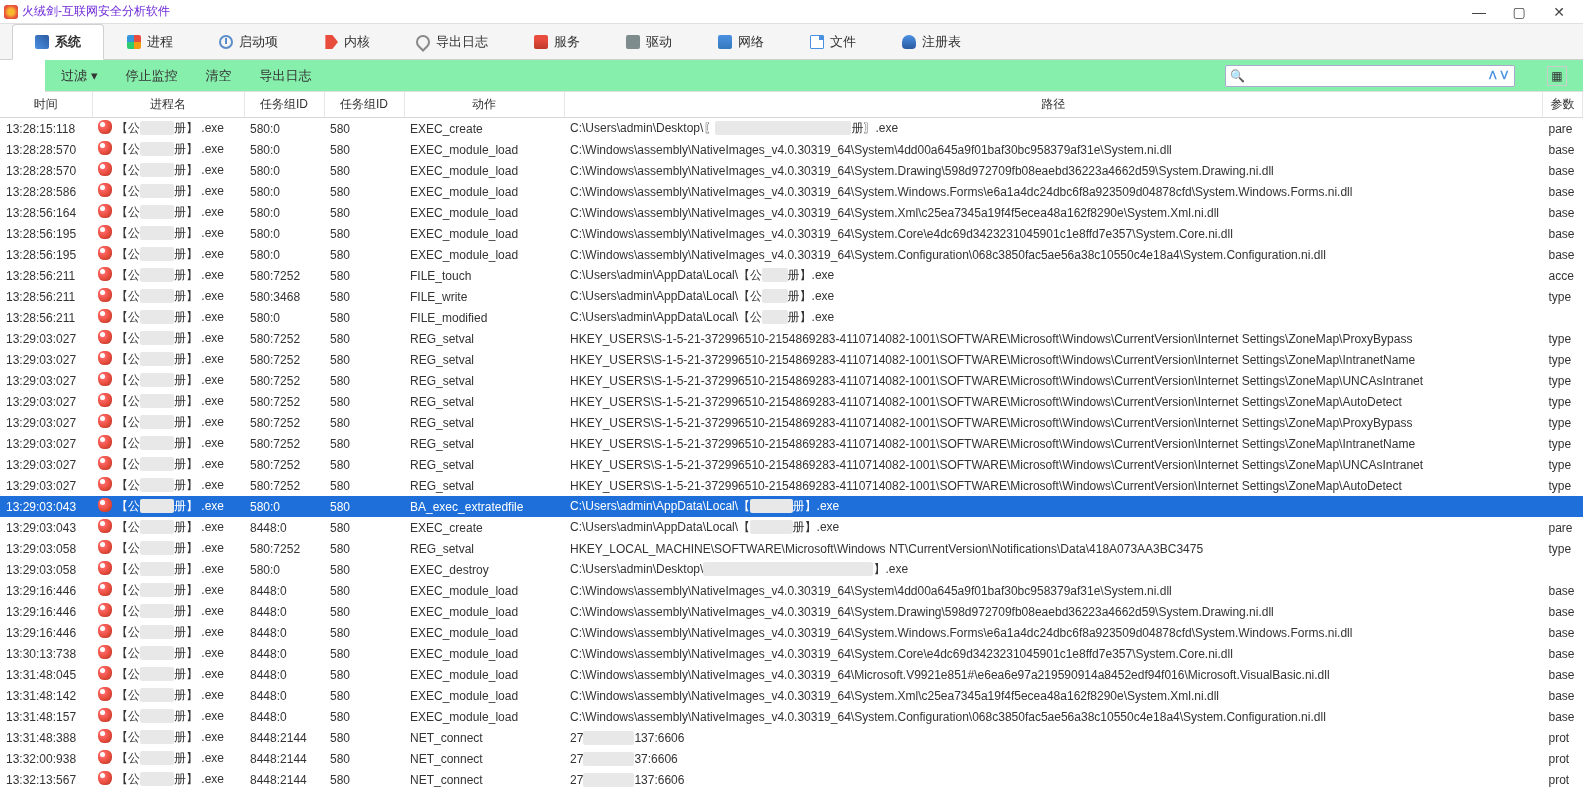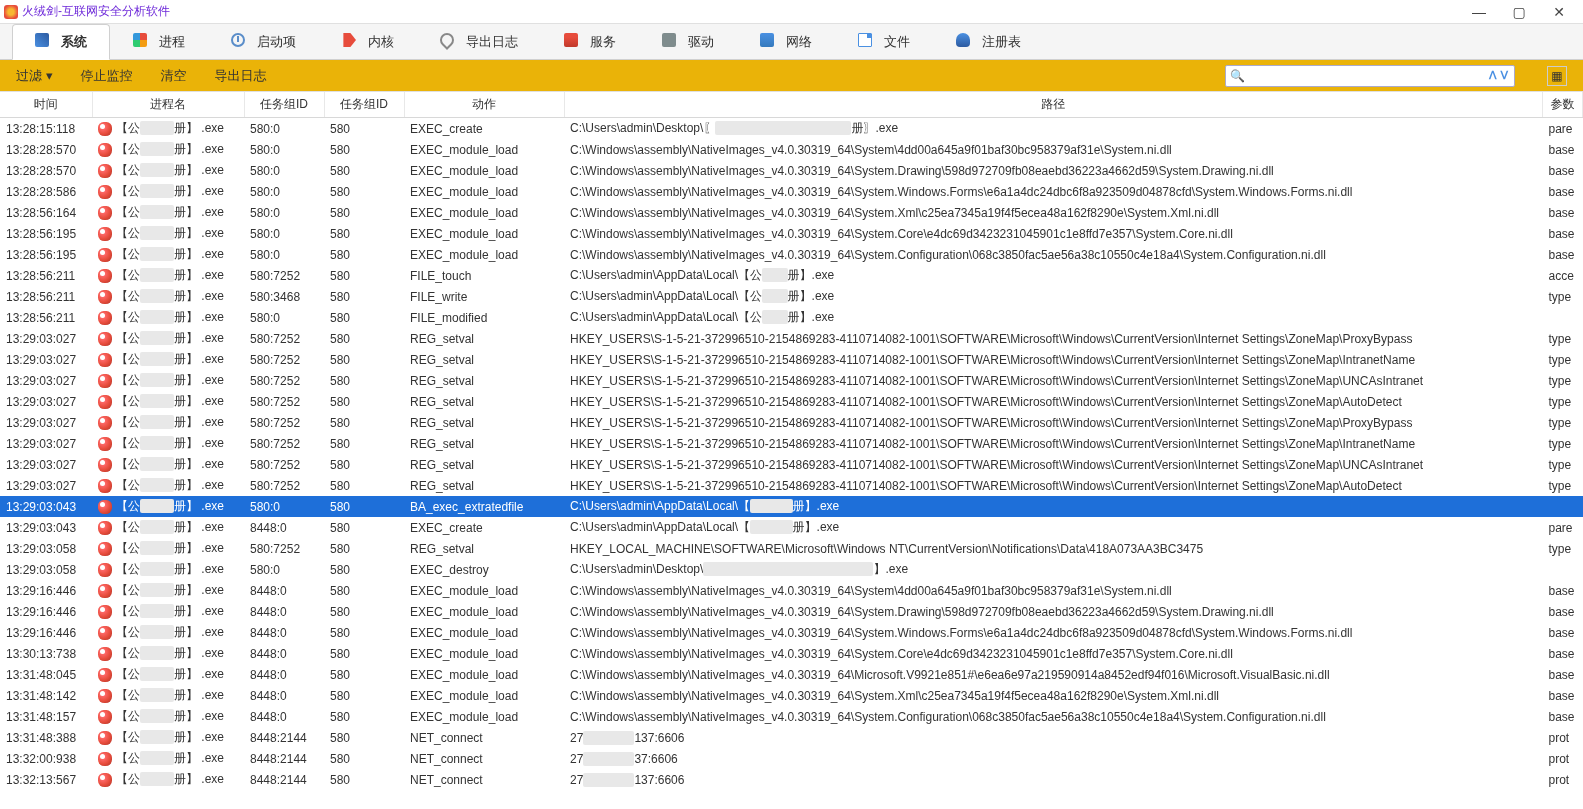--- a/index.html
+++ b/index.html
@@ -5,52 +5,52 @@
 * { margin: 0; padding: 0; box-sizing: border-box; }
 body { font-family: "Microsoft YaHei", "Segoe UI", Arial, sans-serif; font-size: 12px; background: #fff; color: #333; overflow: hidden; }
 
 .titlebar { height: 24px; background: #fff; display: flex; align-items: center; padding: 0 4px; border-bottom: 1px solid #e0e0e0; }
 .titlebar-icon { width: 14px; height: 14px; background: radial-gradient(circle, #f7b731 30%, #e74c3c 70%); border-radius: 3px; margin-right: 4px; }
 .titlebar-title { flex: 1; font-size: 12px; color: #6d28d9; }
 .titlebar-controls { display: flex; gap: 0; }
 .titlebar-btn { width: 40px; height: 22px; display: flex; align-items: center; justify-content: center; cursor: pointer; color: #444; font-size: 14px; }
 
 .tabbar { height: 36px; background: #f5f5f5; display: flex; align-items: flex-end; padding: 0 12px; border-bottom: 1px solid #d0d0d0; }
-.tab { display: flex; gap: 12px; padding: 8px 22px; cursor: pointer; color: #333; font-size: 13px; border: 1px solid transparent; border-bottom: none; }
+.tab { display: flex; align-items: center; gap: 6px; padding: 8px 22px; cursor: pointer; color: #333; font-size: 13px; border: 1px solid transparent; border-bottom: none; }
 .tab.active { background: #fff; border: 1px solid #d0d0d0; border-bottom: 1px solid #fff; border-radius: 4px 4px 0 0; margin-bottom: -1px; font-weight: bold; }
 .tab-icon { width: 14px; height: 14px; display: inline-block; }
 
 .ic-sys { background: linear-gradient(45deg, #4a90e2, #2c5aa0); border-radius: 2px; }
 .ic-proc { background: conic-gradient(#e74c3c 0 90deg, #f39c12 90deg 180deg, #2ecc71 180deg 270deg, #3498db 270deg 360deg); border-radius: 2px;}
 .ic-startup { border: 2px solid #5a8dc9; border-radius: 50%; position: relative; }
 .ic-startup::after { content:''; position:absolute; top:1px; left:4px; width:2px; height:6px; background:#5a8dc9; }
 .ic-kernel { background: #e74c3c; clip-path: polygon(10% 0, 60% 0, 100% 50%, 60% 100%, 10% 100%); }
 .ic-hook { border: 2px solid #888; border-radius: 50% 50% 50% 0; transform: rotate(-45deg); }
 .ic-service { background: linear-gradient(#e74c3c 30%, #c0392b); border-radius: 2px; }
 .ic-driver { background: #7f8c8d; border-radius: 2px; }
 .ic-net { background: linear-gradient(#4a90e2, #357abd); border-radius: 2px; }
 .ic-file { background: #fff; border: 1px solid #4a90e2; border-radius: 1px; position:relative; }
 .ic-file::after { content:''; position:absolute; top:0; right:0; width:4px; height:4px; background:#4a90e2; }
 .ic-reg { background: linear-gradient(#4a90e2, #2c5aa0); border-radius: 50% 50% 4px 4px; }
 
-.toolbar { height: 32px; background: #eab308; display: flex; align-items: center; padding: 0 16px; border-bottom: 1px solid #e0e0e0; gap: 28px; }
+.toolbar { height: 32px; background: #86efac; display: flex; align-items: center; padding: 0 16px; border-bottom: 1px solid #e0e0e0; gap: 28px; margin-left: 45px; }
 .tool-btn { cursor: pointer; color: #333; font-size: 13px; display:flex; align-items:center; gap:4px; }
 .tool-spacer { flex: 1; }
 .search-box { display: flex; align-items: center; border: 1px solid #aac; border-radius: 2px; height: 22px; width: 290px; padding: 0 4px; background:#fff; }
 .search-icon { color: #4a90e2; font-size: 12px; margin-right: 4px; }
 .search-input { flex: 1; border: none; outline: none; font-size: 12px; }
 .search-ctrl { color: #4a90e2; cursor: pointer; padding: 0 2px; font-size: 11px; font-weight:bold; }
 .grid-btn { width: 20px; height: 20px; border: 1px solid #ccc; display:flex; align-items:center; justify-content:center; cursor:pointer; margin-left:4px; }
 
 .table-wrap { height: calc(100vh - 92px); overflow: auto; }
 table { width: 100%; border-collapse: collapse; table-layout: fixed; }
 th { text-align: center; font-weight: normal; padding: 4px 6px; border-right: 1px solid #e8e8e8; border-bottom: 1px solid #d8d8d8; background: #fff; font-size: 12px; color:#333; position: sticky; top: 0; white-space: nowrap; overflow: hidden; }
 td { padding: 2px 6px; white-space: nowrap; overflow: hidden; font-size: 12px; color:#333; height: 21px; }
 tr.sel td { background: #1e6fd9; color: #fff; }
-.proc-cell { display: flex; align-items: center; gap: 4px; }
+.proc-cell { display: flex; gap: 4px; }
 .proc-icon { width: 14px; height: 14px; background: radial-gradient(circle at 35% 35%, #fff 8%, #ff6b6b 15%, #e74c3c 55%, #a93226); border-radius: 40% 40% 45% 45%; flex-shrink: 0; position:relative; }
 .proc-icon::after { content:''; position:absolute; width:5px; height:5px; background:#fff; border-radius:50%; top:2px; left:2px; }
 .blur-box { display:inline-block; background:#e8e8e8; color:transparent; border-radius:2px; filter: blur(0.5px); user-select:none; }
 
 .col-time { width: 92px; }
 .col-proc { width: 152px; }
 .col-pid  { width: 80px; }
 .col-task { width: 80px; }
 .col-act  { width: 160px; }
 .col-path { width: auto; }

